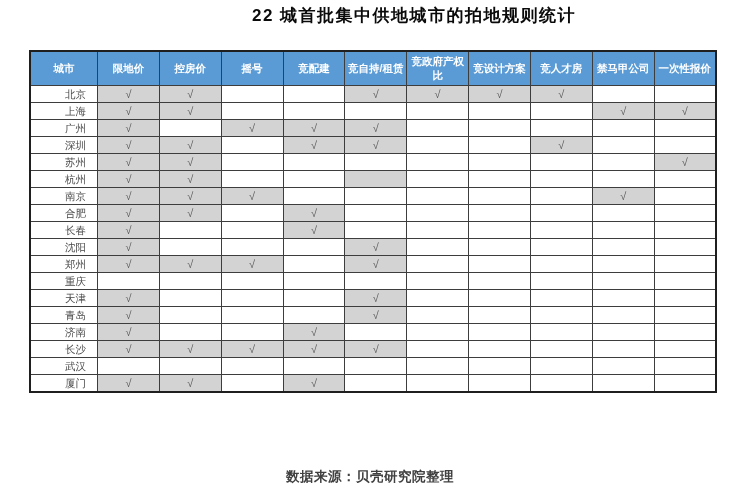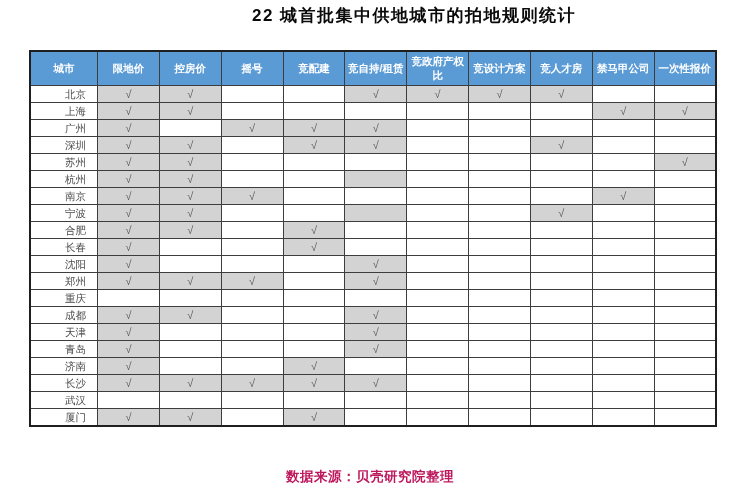--- a/index.html
+++ b/index.html
@@ -75,21 +75,21 @@
     font-size: 11px;
   }
   .footer {
     position: absolute;
     top: 468px;
     left: 0;
     width: 740px;
     text-align: center;
     font-size: 13.5px;
     font-weight: 600;
-    color: #be185d;
+    color: #404040;
     letter-spacing: 0.5px;
   }
 </style>
 </head>
 <body>
 
 <div class="page">
   <h1 class="title">22 城首批集中供地城市的拍地规则统计</h1>
 
   <table class="rules-table">
@@ -194,33 +194,20 @@
           <td class="gray mark">√</td>
           <td></td>
           <td></td>
           <td></td>
           <td></td>
           <td></td>
           <td class="gray mark">√</td>
           <td></td>
         </tr>
         <tr>
-          <td class="city-cell">宁波</td>
-          <td class="gray mark">√</td>
-          <td class="gray mark">√</td>
-          <td></td>
-          <td></td>
-          <td class="gray"></td>
-          <td></td>
-          <td></td>
-          <td class="gray mark">√</td>
-          <td></td>
-          <td></td>
-        </tr>
-        <tr>
           <td class="city-cell">合肥</td>
           <td class="gray mark">√</td>
           <td class="gray mark">√</td>
           <td></td>
           <td class="gray mark">√</td>
           <td></td>
           <td></td>
           <td></td>
           <td></td>
           <td></td>
@@ -265,33 +252,20 @@
           <td></td>
           <td></td>
         </tr>
         <tr>
           <td class="city-cell">重庆</td>
           <td></td>
           <td></td>
           <td></td>
           <td></td>
           <td></td>
-          <td></td>
-          <td></td>
-          <td></td>
-          <td></td>
-          <td></td>
-        </tr>
-        <tr>
-          <td class="city-cell">成都</td>
-          <td class="gray mark">√</td>
-          <td class="gray mark">√</td>
-          <td></td>
-          <td></td>
-          <td class="gray mark">√</td>
           <td></td>
           <td></td>
           <td></td>
           <td></td>
           <td></td>
         </tr>
         <tr>
           <td class="city-cell">天津</td>
           <td class="gray mark">√</td>
           <td></td>

